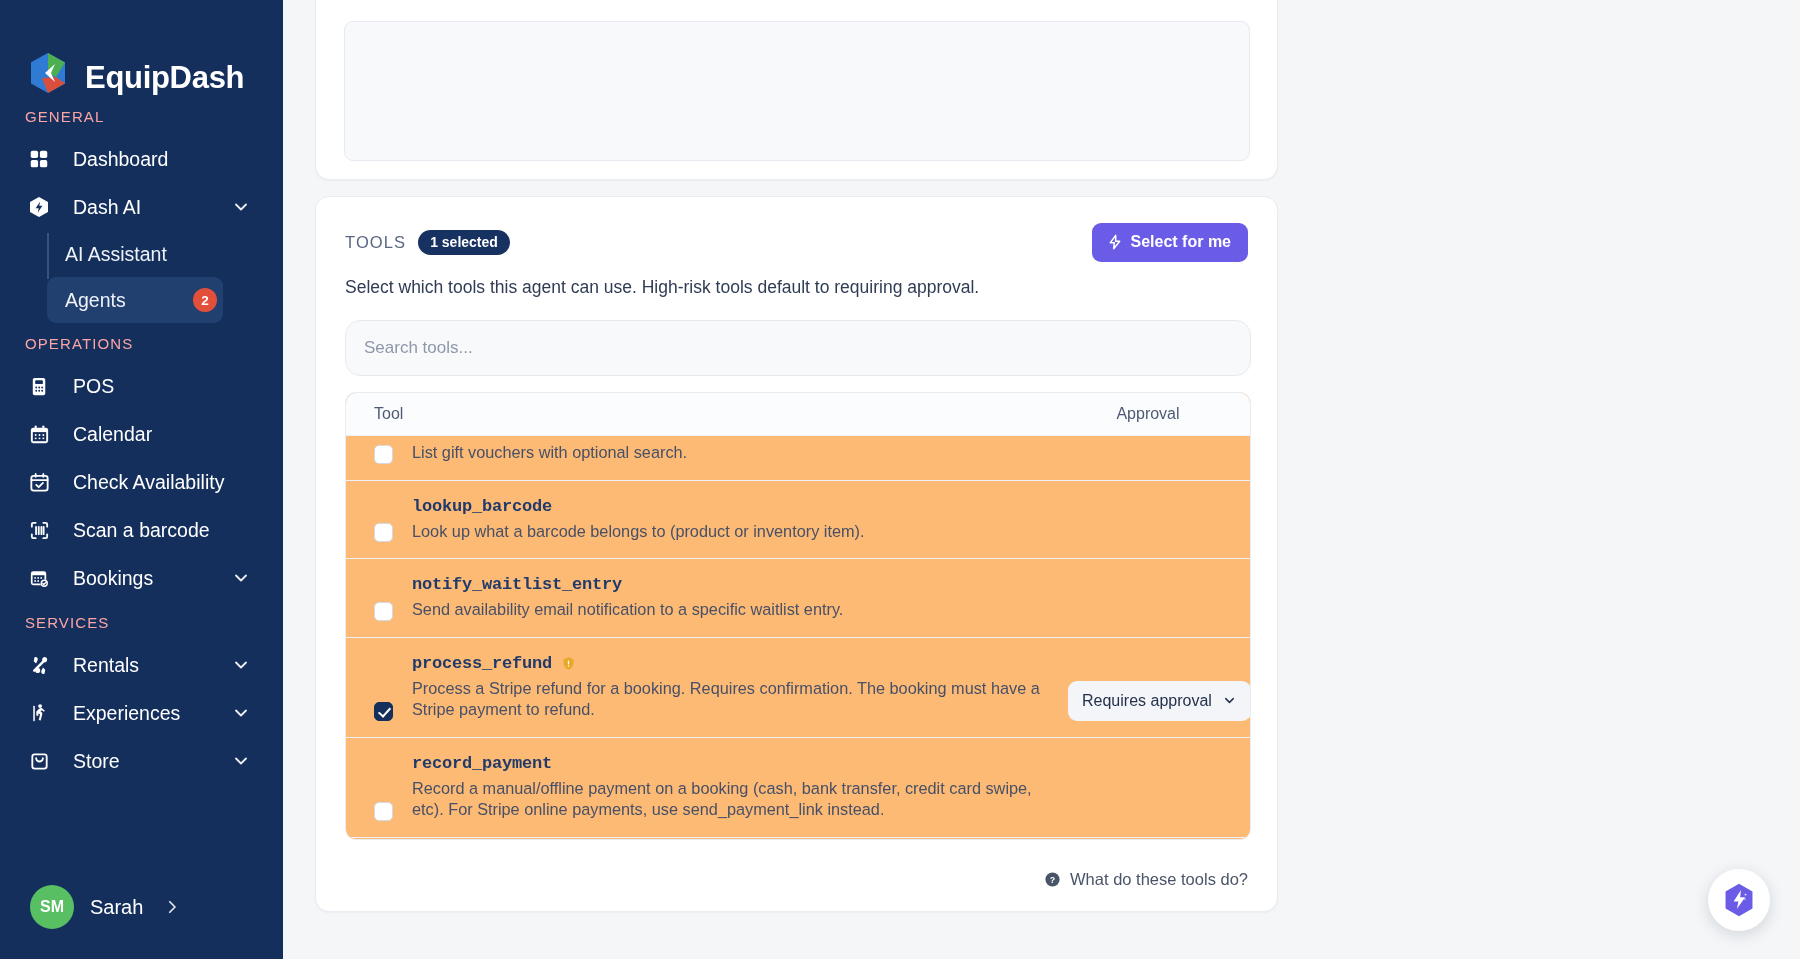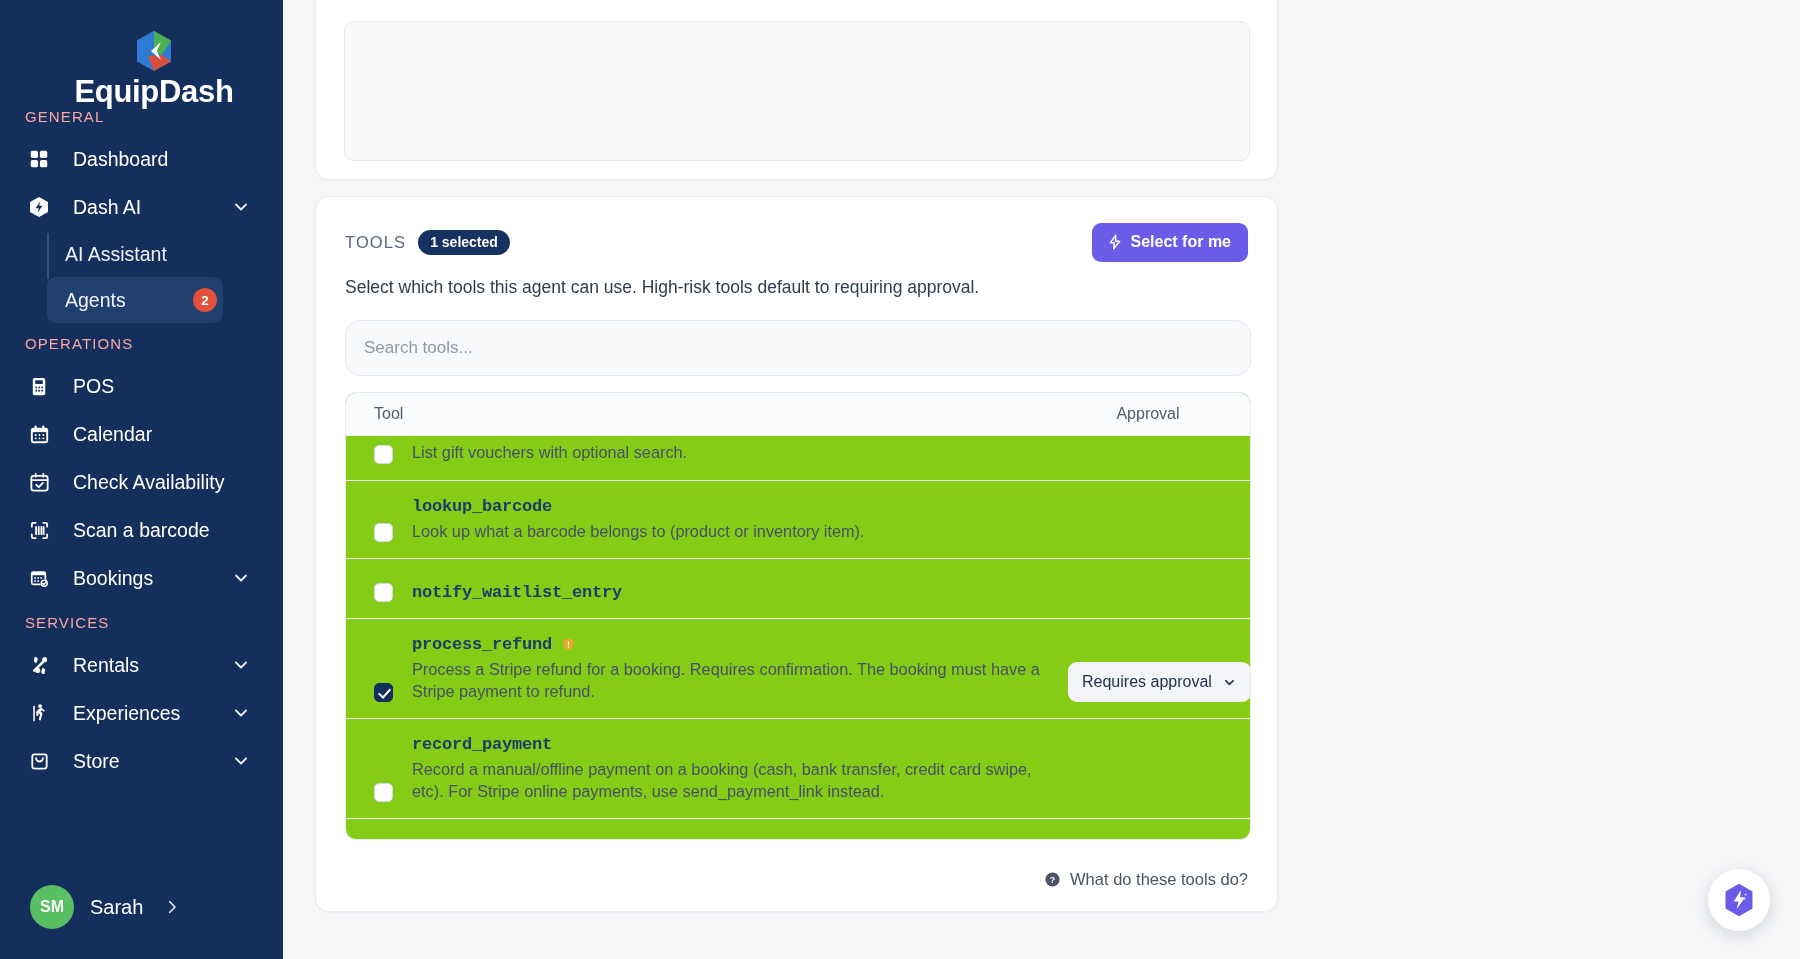--- a/index.html
+++ b/index.html
@@ -15,24 +15,23 @@
   
   .sidebar {
     width: 283px; height: 959px;
     background: #152f5c;
     flex: 0 0 283px;
     position: relative;
     display: flex; flex-direction: column;
     overflow: hidden;
   }
   .brand {
-    display: flex; align-items: center; 
+    display: flex; align-items: flex-end; gap: 14px;
     padding: 28px 0 0 25px;
     height: 96px;
-    flex-direction: column;
   }
   .brand-logo { width: 46px; height: 46px; flex: 0 0 46px; }
   .brand-name {
     color: #ffffff; font-size: 31px; font-weight: 700; letter-spacing: -0.3px;
   }
   .nav-section-label {
     color: #fca5a5; font-size: 15px; letter-spacing: 1.1px;
     font-weight: 400; padding: 12px 0 10px 25px;
   }
   .nav-item {
@@ -141,21 +140,21 @@
   .search-box input {
     border: none; outline: none; background: transparent;
     font-family: "Liberation Sans", sans-serif;
     font-size: 17px; color: #29354d; width: 100%;
   }
   .search-box input::placeholder { color: #8e98ab; }
 
   .tbl {
     margin: 16px 29px 0 29px; width: 906px;
     border: 1px solid #e9edf2; border-radius: 11px;
-    overflow: hidden; background: #84cc16;
+    overflow: hidden; background: #fdba74;
   }
   .tbl-head {
     display: flex; align-items: center;
     height: 43px; padding: 0 22px 0 28px;
     background: #fbfcfd; border-bottom: 1px solid #eef1f5;
   }
   .th-tool { font-size: 16px; color: #4e5a74; flex: 1 1 auto; }
   .th-appr { font-size: 16px; color: #4e5a74; width: 160px; text-align: center; }
   .tbl-body { height: 403px; overflow: hidden; position: relative; }
   .scroll-inner { position: relative; top: -34px; }
@@ -492,20 +491,21 @@
               </div>
               <div class="appr-cell"></div>
             </div>
 
             <div class="row">
               <span class="cb"></span>
               <div class="row-main">
                 <div class="tool-name-line">
                   <span class="tool-name">notify_waitlist_entry</span>
                 </div>
+                <div class="tool-desc">Send availability email notification to a specific waitlist entry.</div>
               </div>
               <div class="appr-cell"></div>
             </div>
 
             <div class="row">
               <span class="cb checked"></span>
               <div class="row-main">
                 <div class="tool-name-line">
                   <span class="tool-name">process_refund</span>
                   <span class="shield">

